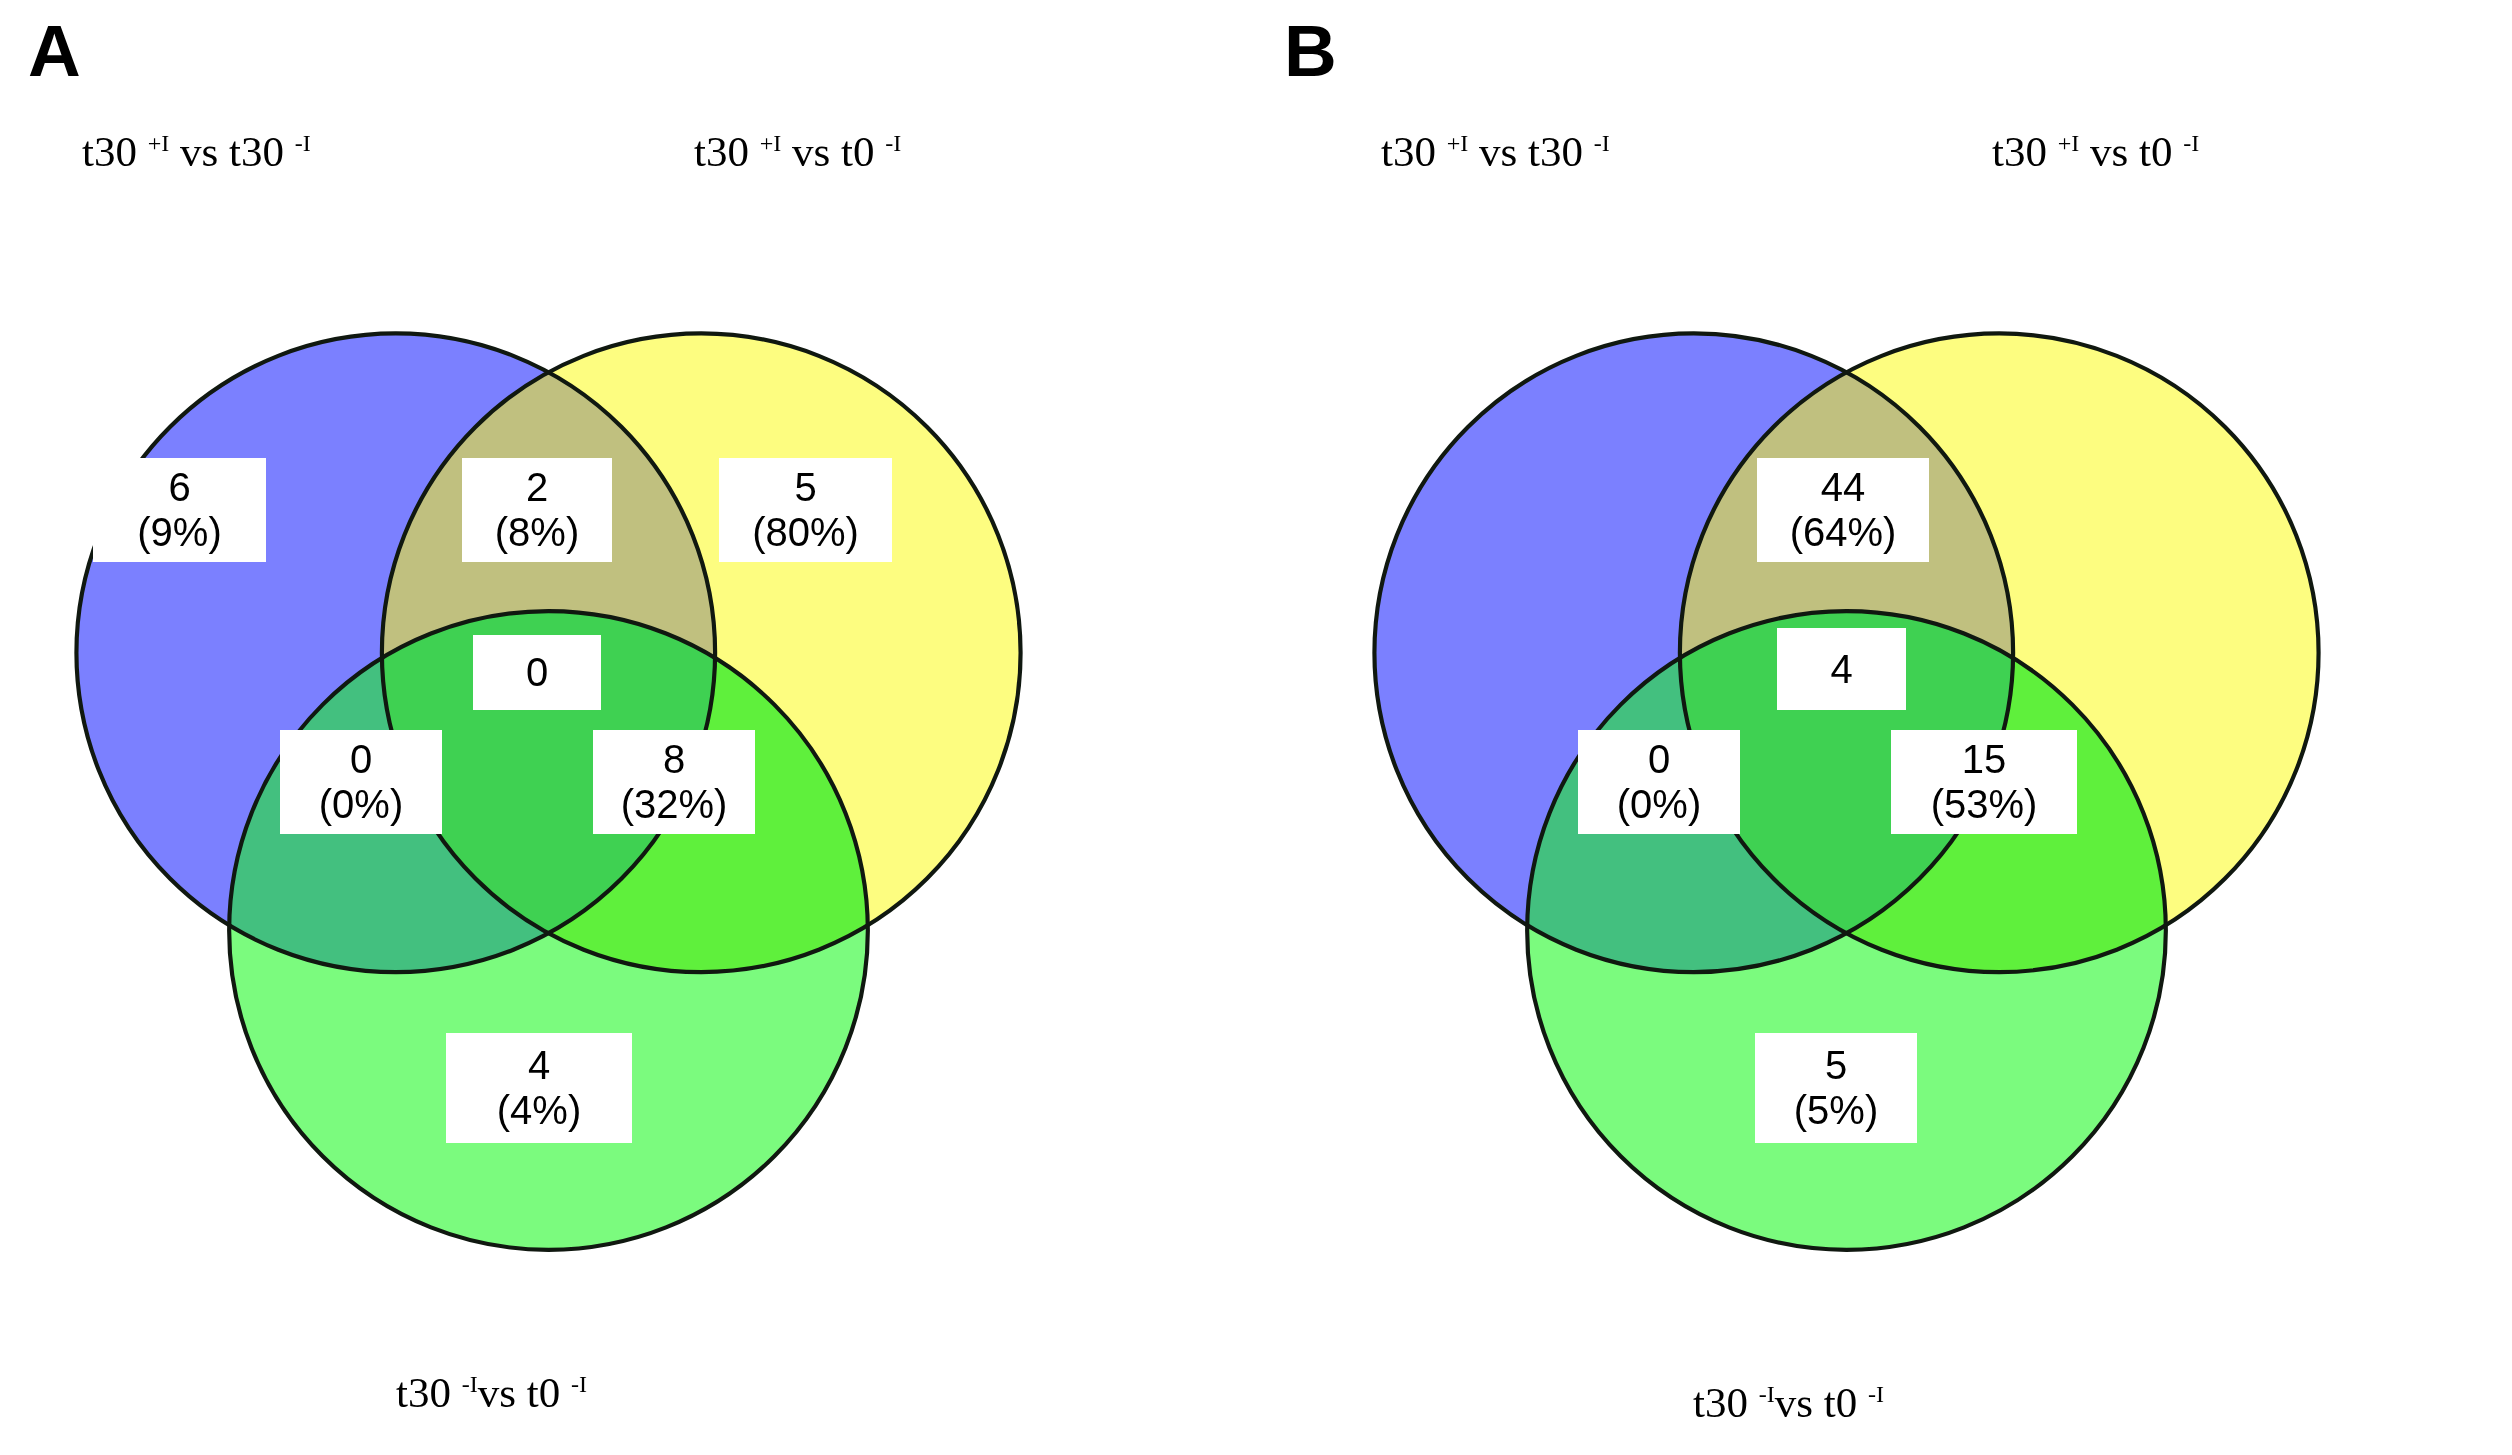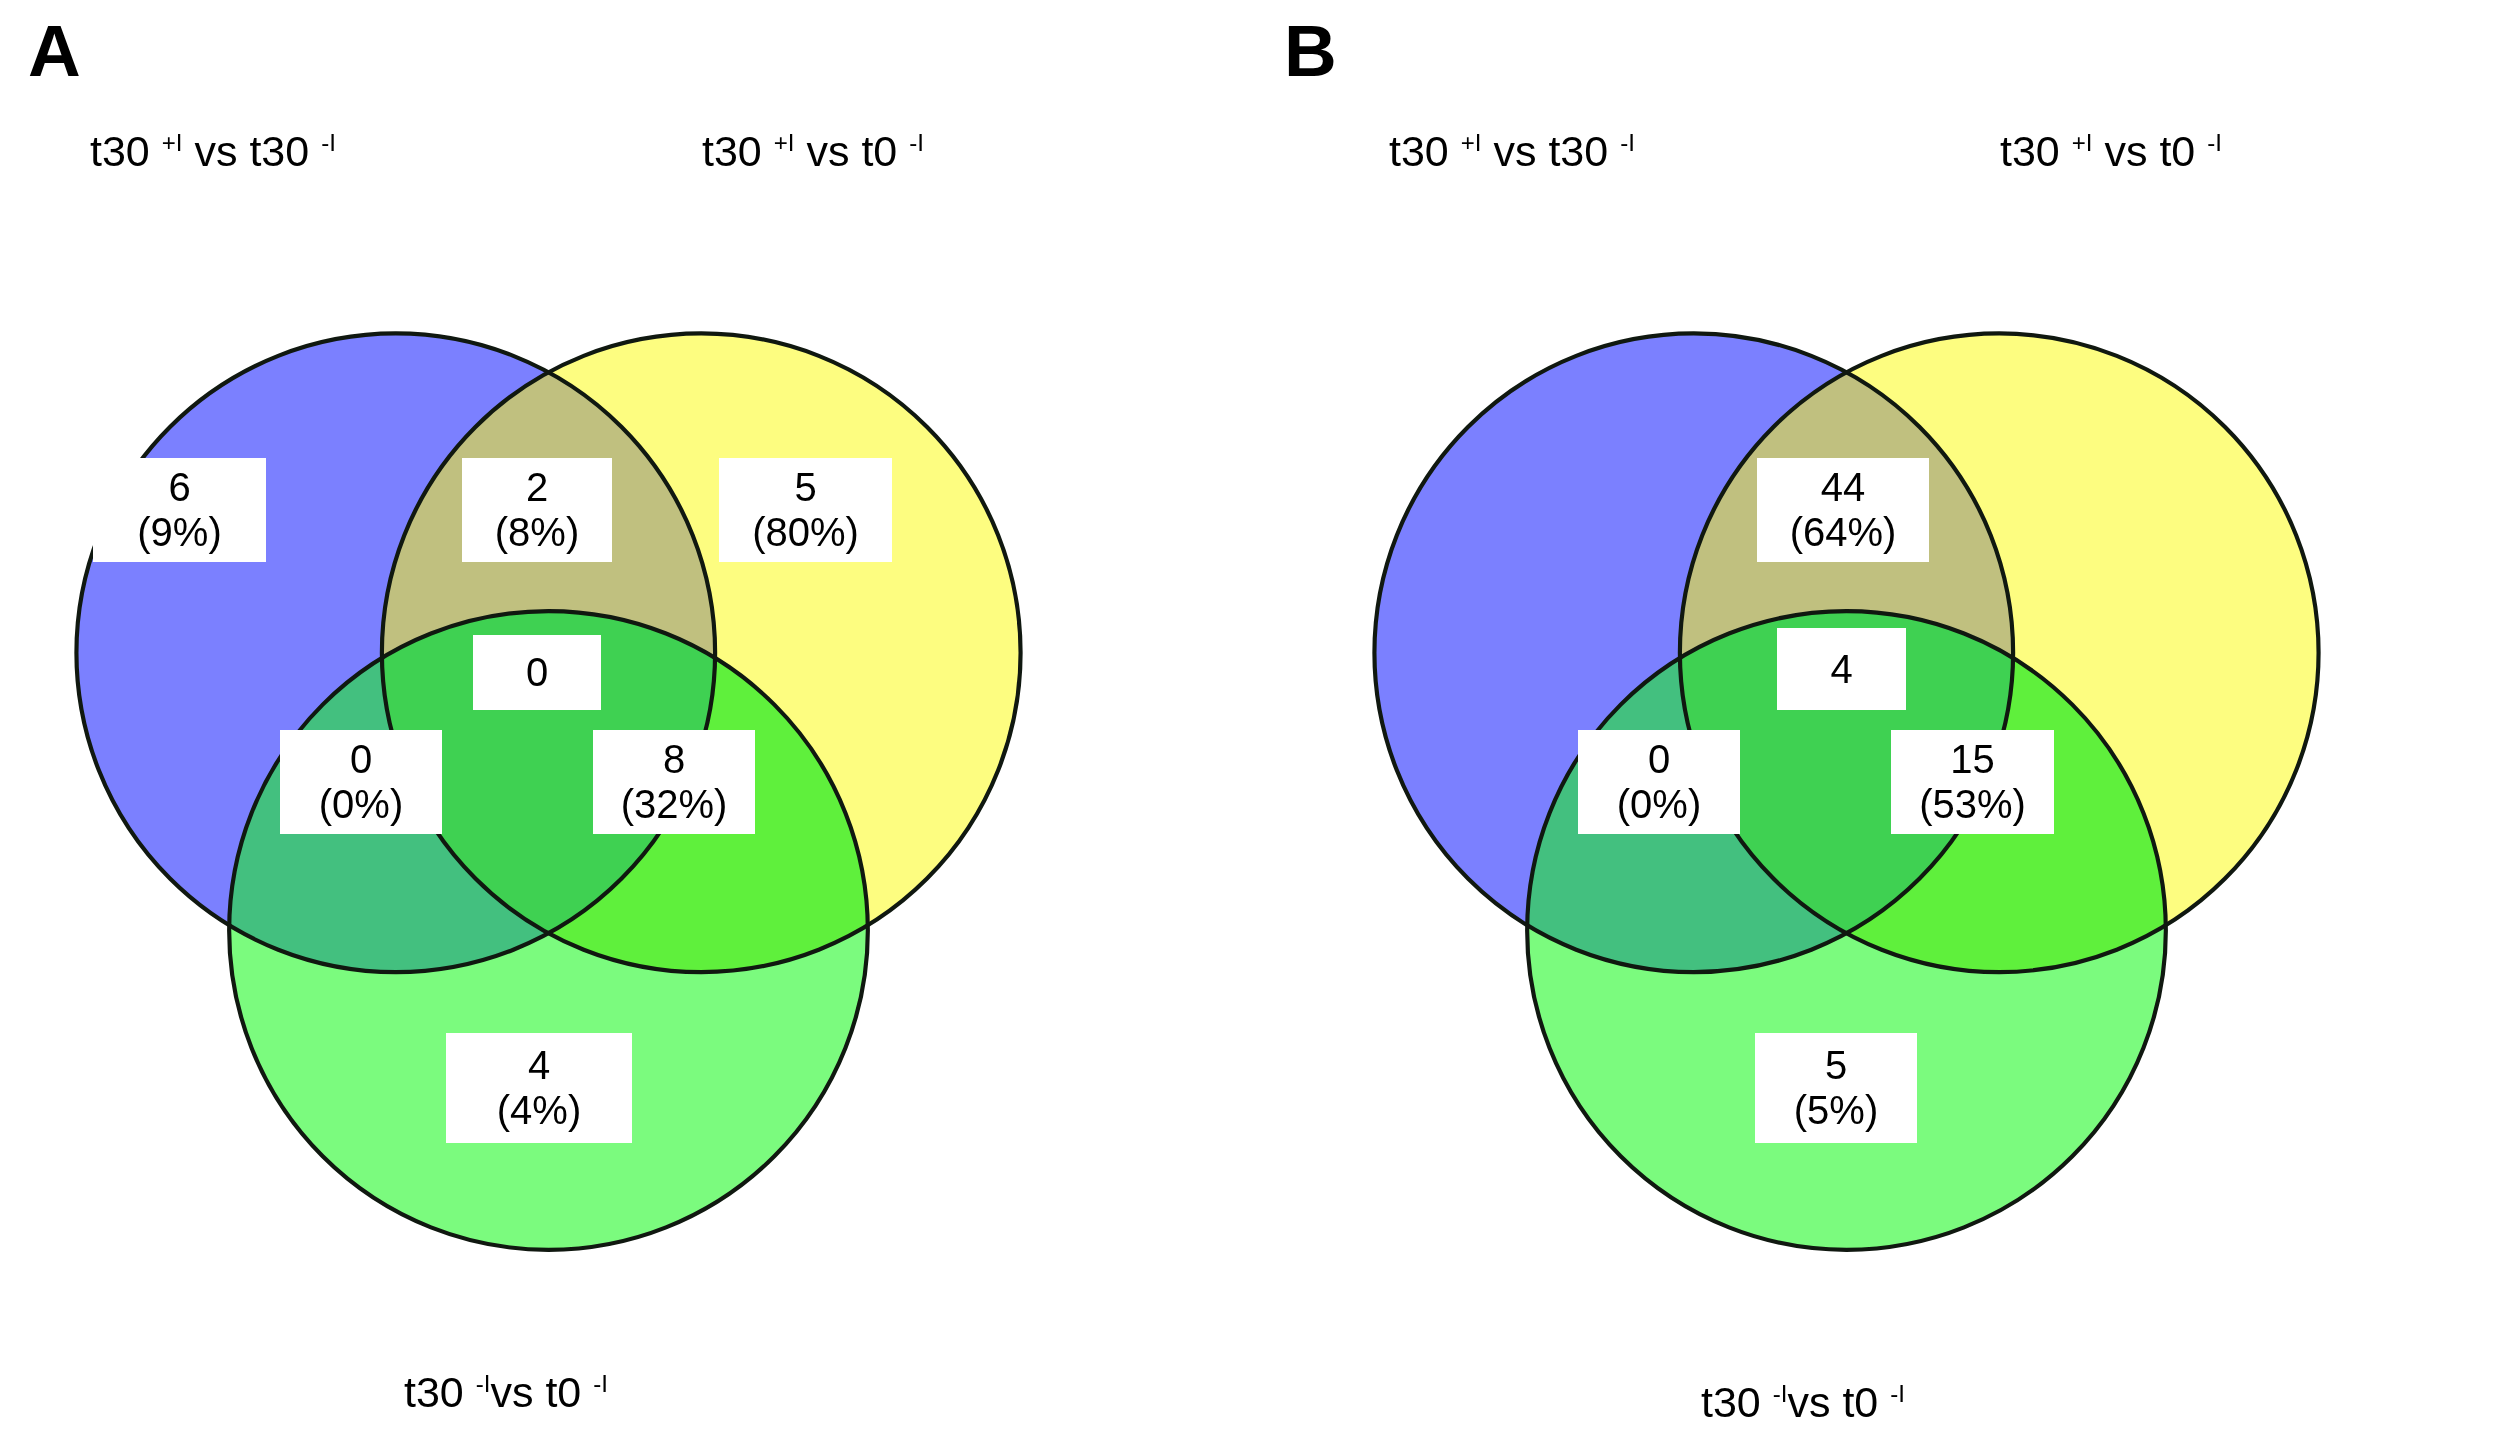--- a/index.html
+++ b/index.html
@@ -37,24 +37,23 @@
     font-weight: bold;
     font-family: "Liberation Sans", sans-serif;
     line-height: 1;
     letter-spacing: -0.7px;
   }
 
   
   .set-title {
     position: absolute;
     font-size: 43px;
-    font-family: Liberation Sans, sans-serif;
+    font-family: Liberation Serif, serif;
     white-space: nowrap;
     line-height: 1;
-    margin-left: 8px;
   }
   .set-title sup {
     font-size: 0.56em;
     vertical-align: super;
     letter-spacing: 0px;
   }
 
   
   .venn-stage {
     position: absolute;
@@ -234,21 +233,21 @@
       <div class="count-box no-pct" style="left:472px; top:364px; width:129px; height:82px;">
         <span class="cb-n">4</span>
 
       </div>
 
       <div class="count-box" style="left:273px; top:466px; width:162px; height:104px;">
         <span class="cb-n">0</span>
         <span class="cb-p">(0%)</span>
       </div>
 
-      <div class="count-box" style="left:586px; top:466px; width:163px; height:104px;">
+      <div class="count-box" style="left:586px; top:466px; width:186px; height:104px;">
         <span class="cb-n">15</span>
         <span class="cb-p">(53%)</span>
       </div>
 
       <div class="count-box" style="left:450px; top:769px; width:162px; height:110px;">
         <span class="cb-n">5</span>
         <span class="cb-p">(5%)</span>
       </div>
     </div>
   </div>

